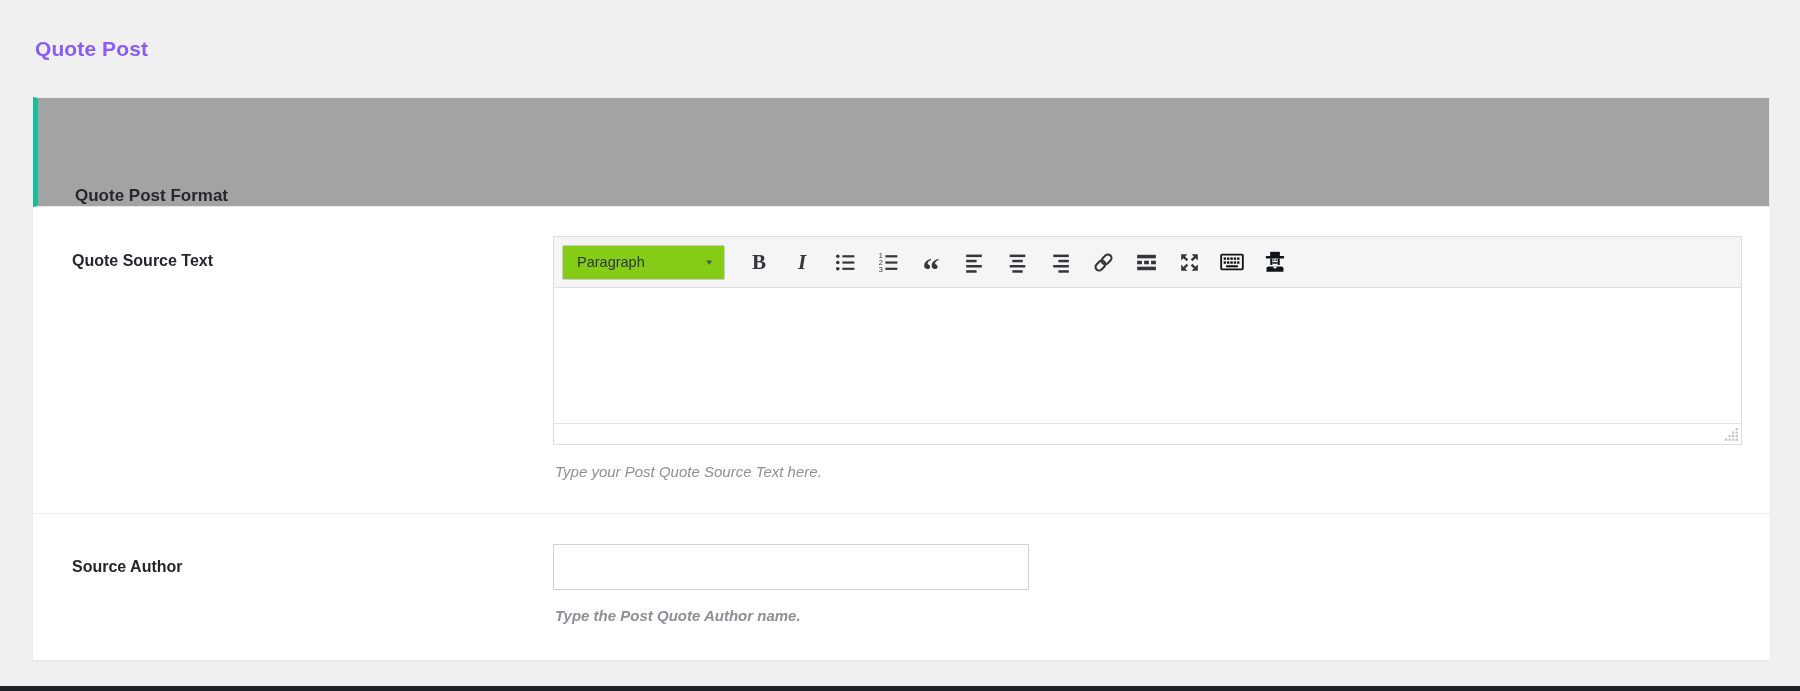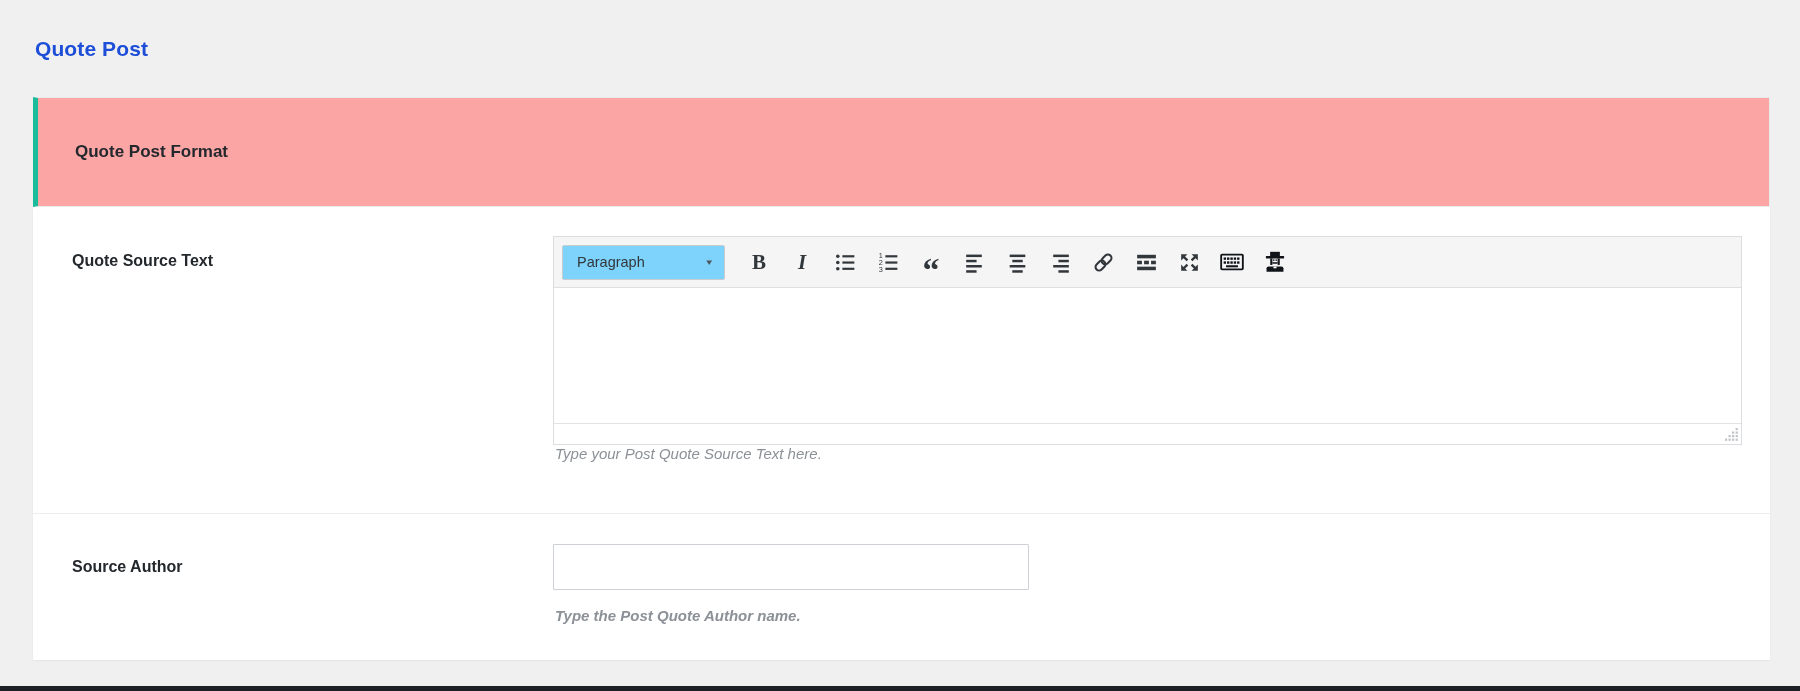--- a/index.html
+++ b/index.html
@@ -2,30 +2,30 @@
 <html><head>
 <meta charset="utf-8">
 <style>
   * { box-sizing: border-box; margin: 0; padding: 0; }
   html, body { width: 1800px; height: 691px; }
   body { font-family: "Liberation Sans", sans-serif; background: #f0f0f1; overflow: hidden; }
   .page { position: relative; width: 1800px; height: 691px; background: #f0f0f1; }
 
   .page-title {
     position: absolute; left: 35px; top: 37px;
-    font-size: 21px; font-weight: 700; color: #1d4ed8; letter-spacing: 0.1px;
+    font-size: 21px; font-weight: 700; color: #8b5cf6; letter-spacing: 0.1px;
   }
 
   
   .section-header {
     position: absolute; left: 33px; top: 97px; width: 1737px; height: 110px;
-    background: #fca5a5;
+    background: #a3a3a3;
     border: 1px solid #e8eaec;
     border-left: 5px solid #1abc9c;
-    display: flex; align-items: center;
+    display: flex; align-items: flex-end;
   }
   .section-header .section-title {
     margin-left: 37px; font-size: 17px; font-weight: 700; color: #23282d;
   }
 
   
   .card {
     position: absolute; left: 33px; top: 207px; width: 1737px; height: 453px;
     background: #ffffff;
     box-shadow: 0 1px 2px rgba(0,0,0,0.05);
@@ -34,42 +34,42 @@
     position: absolute; left: 39px;
     font-size: 16px; font-weight: 700; color: #23282d;
   }
   .label-source { top: 45px; }
   .label-author { top: 351px; }
 
   .help-text {
     position: absolute; left: 522px;
     font-size: 15px; font-style: italic; color: #8c9197;
   }
-  .help-source { top: 238px; }
+  .help-source { top: 256px; }
   .help-author { top: 400px; font-weight: bold; }
 
   .row-divider {
     position: absolute; left: 0; top: 306px; width: 100%; height: 0;
     border-top: 1px solid #ebedee;
   }
 
   
   .editor {
     position: absolute; left: 520px; top: 29px; width: 1189px; height: 209px;
     border: 1px solid #dcdde0; background: #fff;
     display: flex; flex-direction: column;
   }
   .editor-toolbar {
     height: 51px; flex: 0 0 51px;
     background: #f5f5f5; border-bottom: 1px solid #dedfe1;
     display: flex; align-items: center; padding: 0 8px;
   }
   .format-select {
     width: 163px; height: 35px; margin-right: 14px;
-    background: #7dd3fc; border: 1px solid #c8ccd0; border-radius: 2px;
+    background: #84cc16; border: 1px solid #c8ccd0; border-radius: 2px;
     display: flex; align-items: center; justify-content: space-between;
     padding: 0 12px 0 14px; cursor: pointer;
     font-family: "Liberation Sans", sans-serif; font-size: 14.5px; color: #32373c;
   }
   .format-select .caret { font-size: 9px; color: #50575e; transform: scaleX(1.3); }
   .tb-btn {
     width: 40px; height: 35px; margin-right: 3px;
     background: transparent; border: none; border-radius: 2px;
     display: flex; align-items: center; justify-content: center; cursor: pointer;
   }

